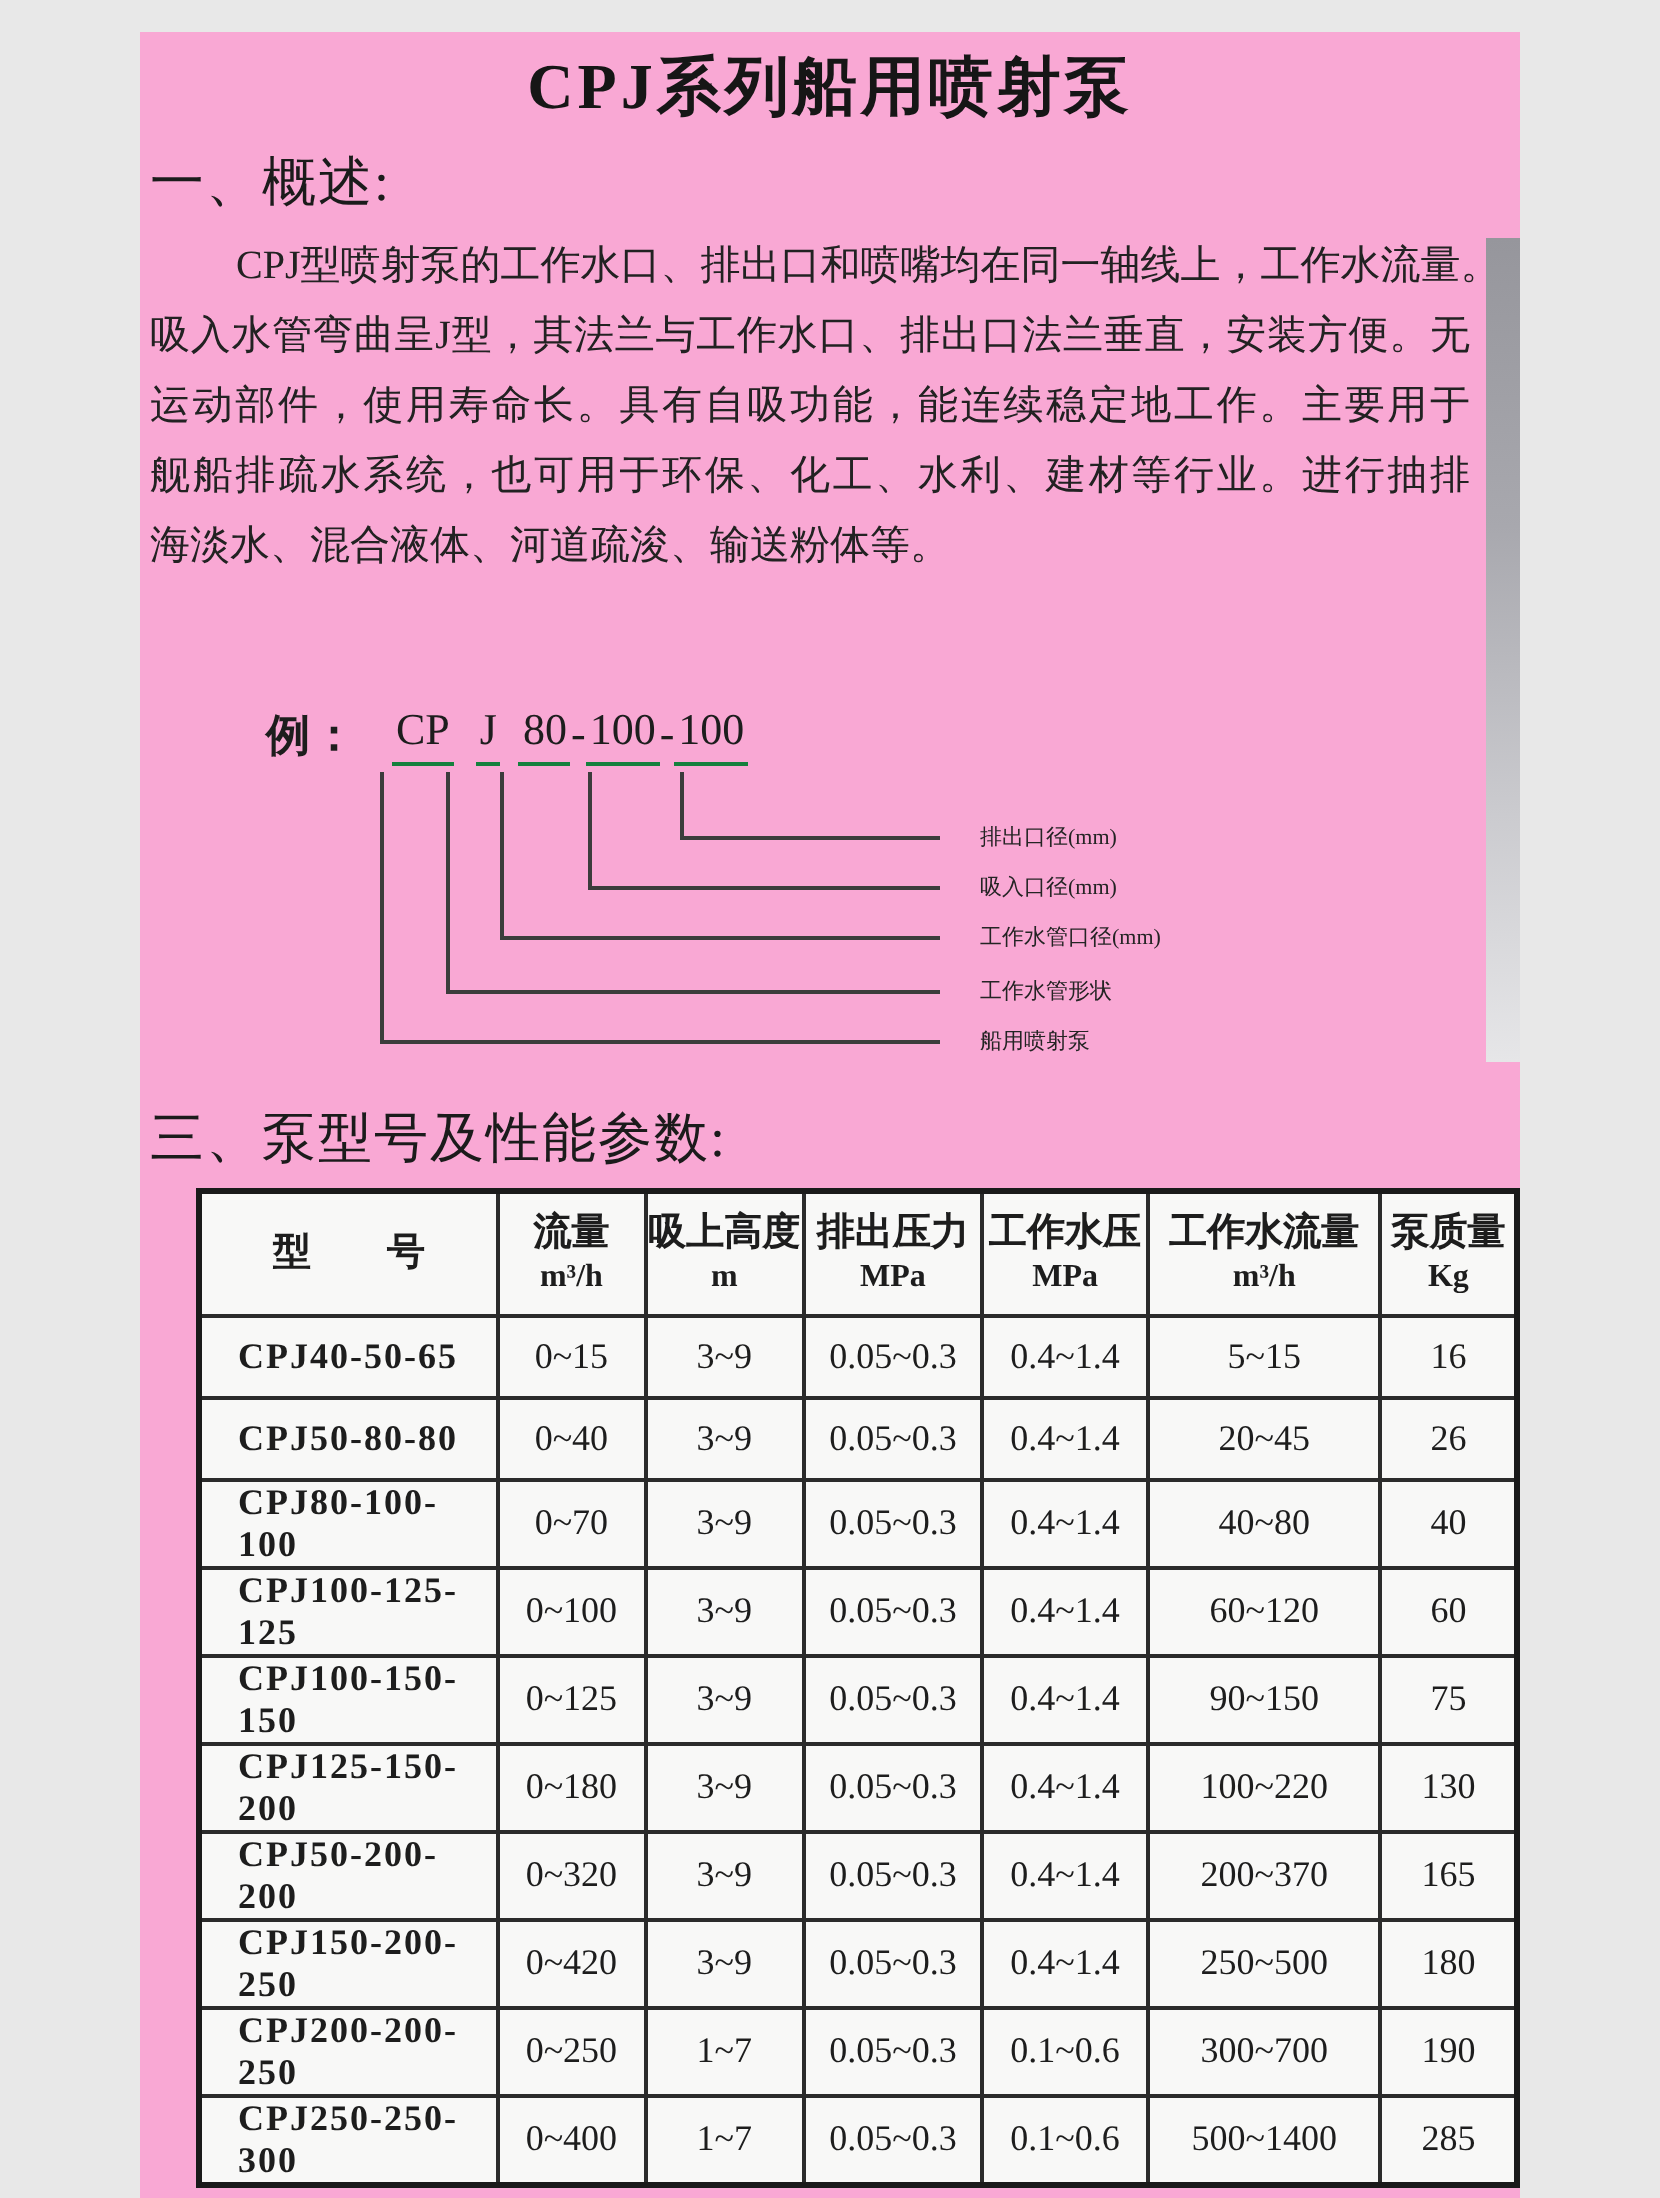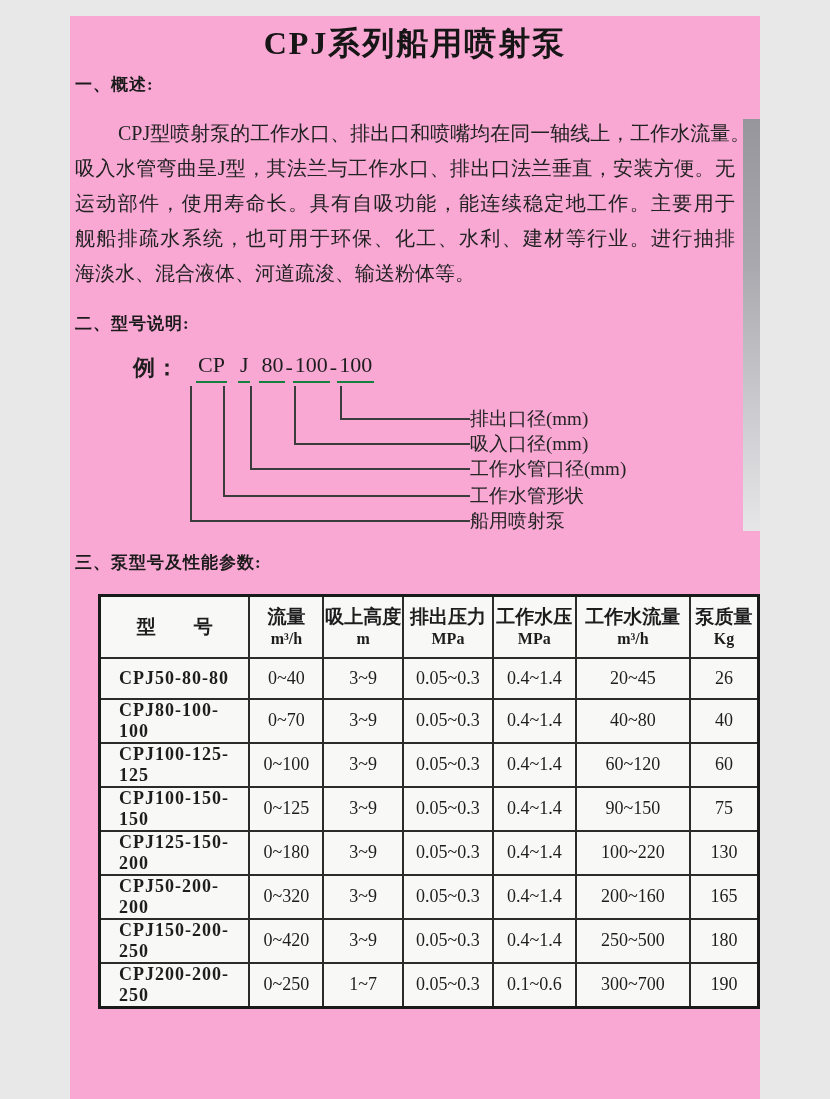--- a/index.html
+++ b/index.html
@@ -16,21 +16,21 @@
 
   .doc-title {
     position: absolute; top: 6px; left: 0; width: 100%;
     text-align: center;
     font-size: 32px; font-weight: bold; letter-spacing: 2px;
     color: #161616;
   }
 
   .sec-heading {
     position: absolute; left: 5px;
-    font-size: 17px; font-weight: bold; color: #1b1b1b;
+    font-size: 27px; font-weight: normal; color: #1b1b1b;
     letter-spacing: 1px;
   }
   #heading-overview { top: 57px; }
   #heading-model   { top: 296px; }
   #heading-params  { top: 535px; }
 
   .overview-para {
     position: absolute; top: 100px; left: 5px; width: 660px;
   }
   .para-line {
@@ -55,22 +55,22 @@
   }
   .ex-prefix { font-weight: bold; margin-right: 17px; letter-spacing: 1px; }
   .seg { border-bottom: 2px solid #15803d; padding: 0 2px 3px 2px; }
   .seg.cp { margin-right: 11px; }
   .seg.j  { margin-right: 9px; }
   .dash { padding-bottom: 3px; }
 
   .diagram-lines { position: absolute; left: 0; top: 330px; }
 
   .diagram-label {
-    position: absolute; left: 400px;
-    font-size: 19px; line-height: 20px; color: #242424;
+    position: absolute; left: 420px;
+    font-size: 11px; line-height: 20px; color: #242424;
   }
   #dlabel-0 { top: 393px; }
   #dlabel-1 { top: 418px; }
   #dlabel-2 { top: 443px; }
   #dlabel-3 { top: 470px; }
   #dlabel-4 { top: 495px; }
 
   
   .spec-table {
     position: absolute; left: 28px; top: 578px;
@@ -131,21 +131,20 @@
       <rect x="57" y="233" width="54" height="14" fill="#90909a"></rect>
       <ellipse cx="84" cy="247" rx="27" ry="9" fill="#9a9aa2"></ellipse>
 
       <path d="M72,254 L94,254 L88,300 L76,300 Z" fill="#96969e"></path>
 
       <ellipse cx="76" cy="308" rx="34" ry="13" fill="#aaaab0"></ellipse>
       <ellipse cx="76" cy="313" rx="34" ry="13" fill="#9c9ca2"></ellipse>
     </svg>
   </div>
 
-  <div class="sec-heading" id="heading-model">二、型号说明:</div>
 
   <div class="model-example">
     <span class="ex-prefix">例：</span>
     <span class="seg cp">CP</span>
     <span class="seg j">J</span>
     <span class="seg">80</span>
     <span class="dash">-</span>
     <span class="seg">100</span>
     <span class="dash">-</span>
     <span class="seg">100</span>
@@ -205,20 +204,29 @@
             <div class="col-unit">m³/h</div>
           </th>
           <th>
             <div class="col-label">泵质量</div>
             <div class="col-unit">Kg</div>
           </th>
         </tr>
       </thead>
     <tbody id="spec-body">
         <tr>
+          <td class="model-cell">CPJ40-50-65</td>
+          <td class="">0~15</td>
+          <td class="">3~9</td>
+          <td class="">0.05~0.3</td>
+          <td class="">0.4~1.4</td>
+          <td class="">5~15</td>
+          <td class="">16</td>
+        </tr>
+        <tr>
           <td class="model-cell">CPJ50-80-80</td>
           <td class="">0~40</td>
           <td class="">3~9</td>
           <td class="">0.05~0.3</td>
           <td class="">0.4~1.4</td>
           <td class="">20~45</td>
           <td class="">26</td>
         </tr>
         <tr>
           <td class="model-cell">CPJ80-100-100</td>
@@ -255,38 +263,47 @@
           <td class="">0.4~1.4</td>
           <td class="">100~220</td>
           <td class="">130</td>
         </tr>
         <tr>
           <td class="model-cell">CPJ50-200-200</td>
           <td class="">0~320</td>
           <td class="">3~9</td>
           <td class="">0.05~0.3</td>
           <td class="">0.4~1.4</td>
-          <td class="">200~160</td>
+          <td class="">200~370</td>
           <td class="">165</td>
         </tr>
         <tr>
           <td class="model-cell">CPJ150-200-250</td>
           <td class="">0~420</td>
           <td class="">3~9</td>
           <td class="">0.05~0.3</td>
           <td class="">0.4~1.4</td>
           <td class="">250~500</td>
           <td class="">180</td>
         </tr>
         <tr>
           <td class="model-cell">CPJ200-200-250</td>
           <td class="">0~250</td>
           <td class="">1~7</td>
           <td class="">0.05~0.3</td>
           <td class="">0.1~0.6</td>
           <td class="">300~700</td>
           <td class="">190</td>
         </tr>
+        <tr>
+          <td class="model-cell">CPJ250-250-300</td>
+          <td class="">0~400</td>
+          <td class="">1~7</td>
+          <td class="">0.05~0.3</td>
+          <td class="">0.1~0.6</td>
+          <td class="">500~1400</td>
+          <td class="">285</td>
+        </tr>
       </tbody>
   </table>
 
   <div class="scan-edge"></div>
 </div>
 
 </body></html>

